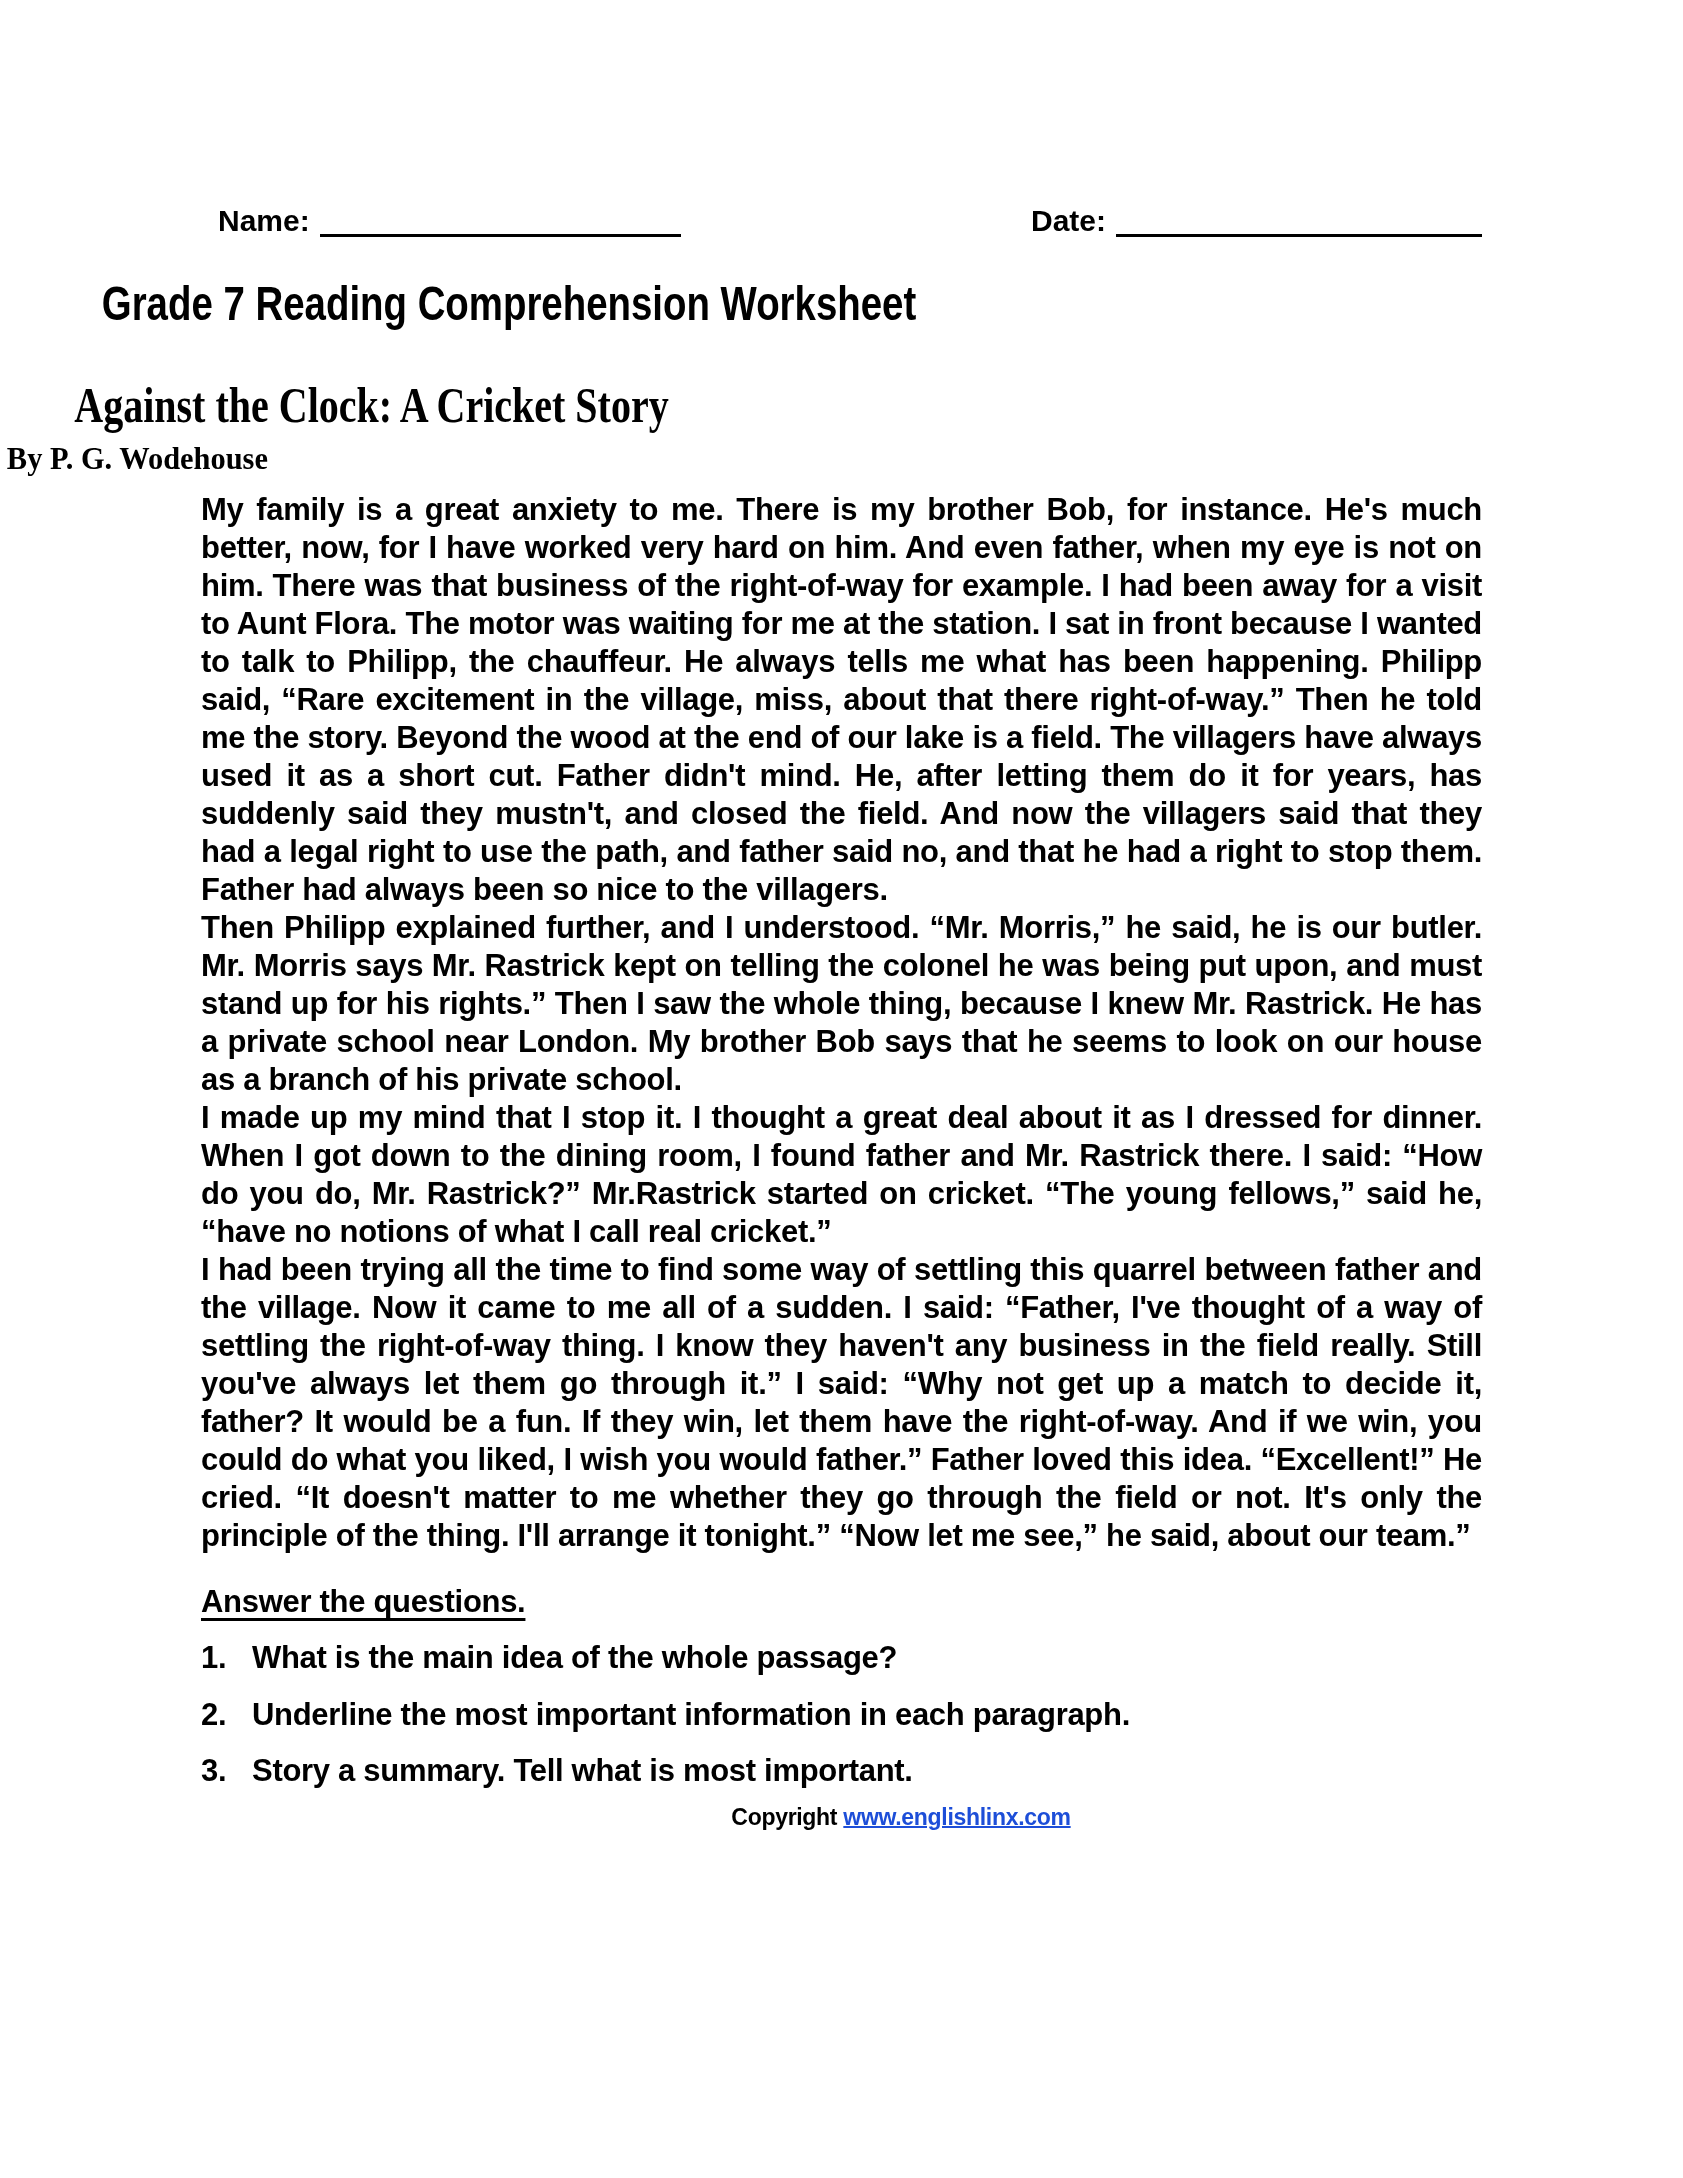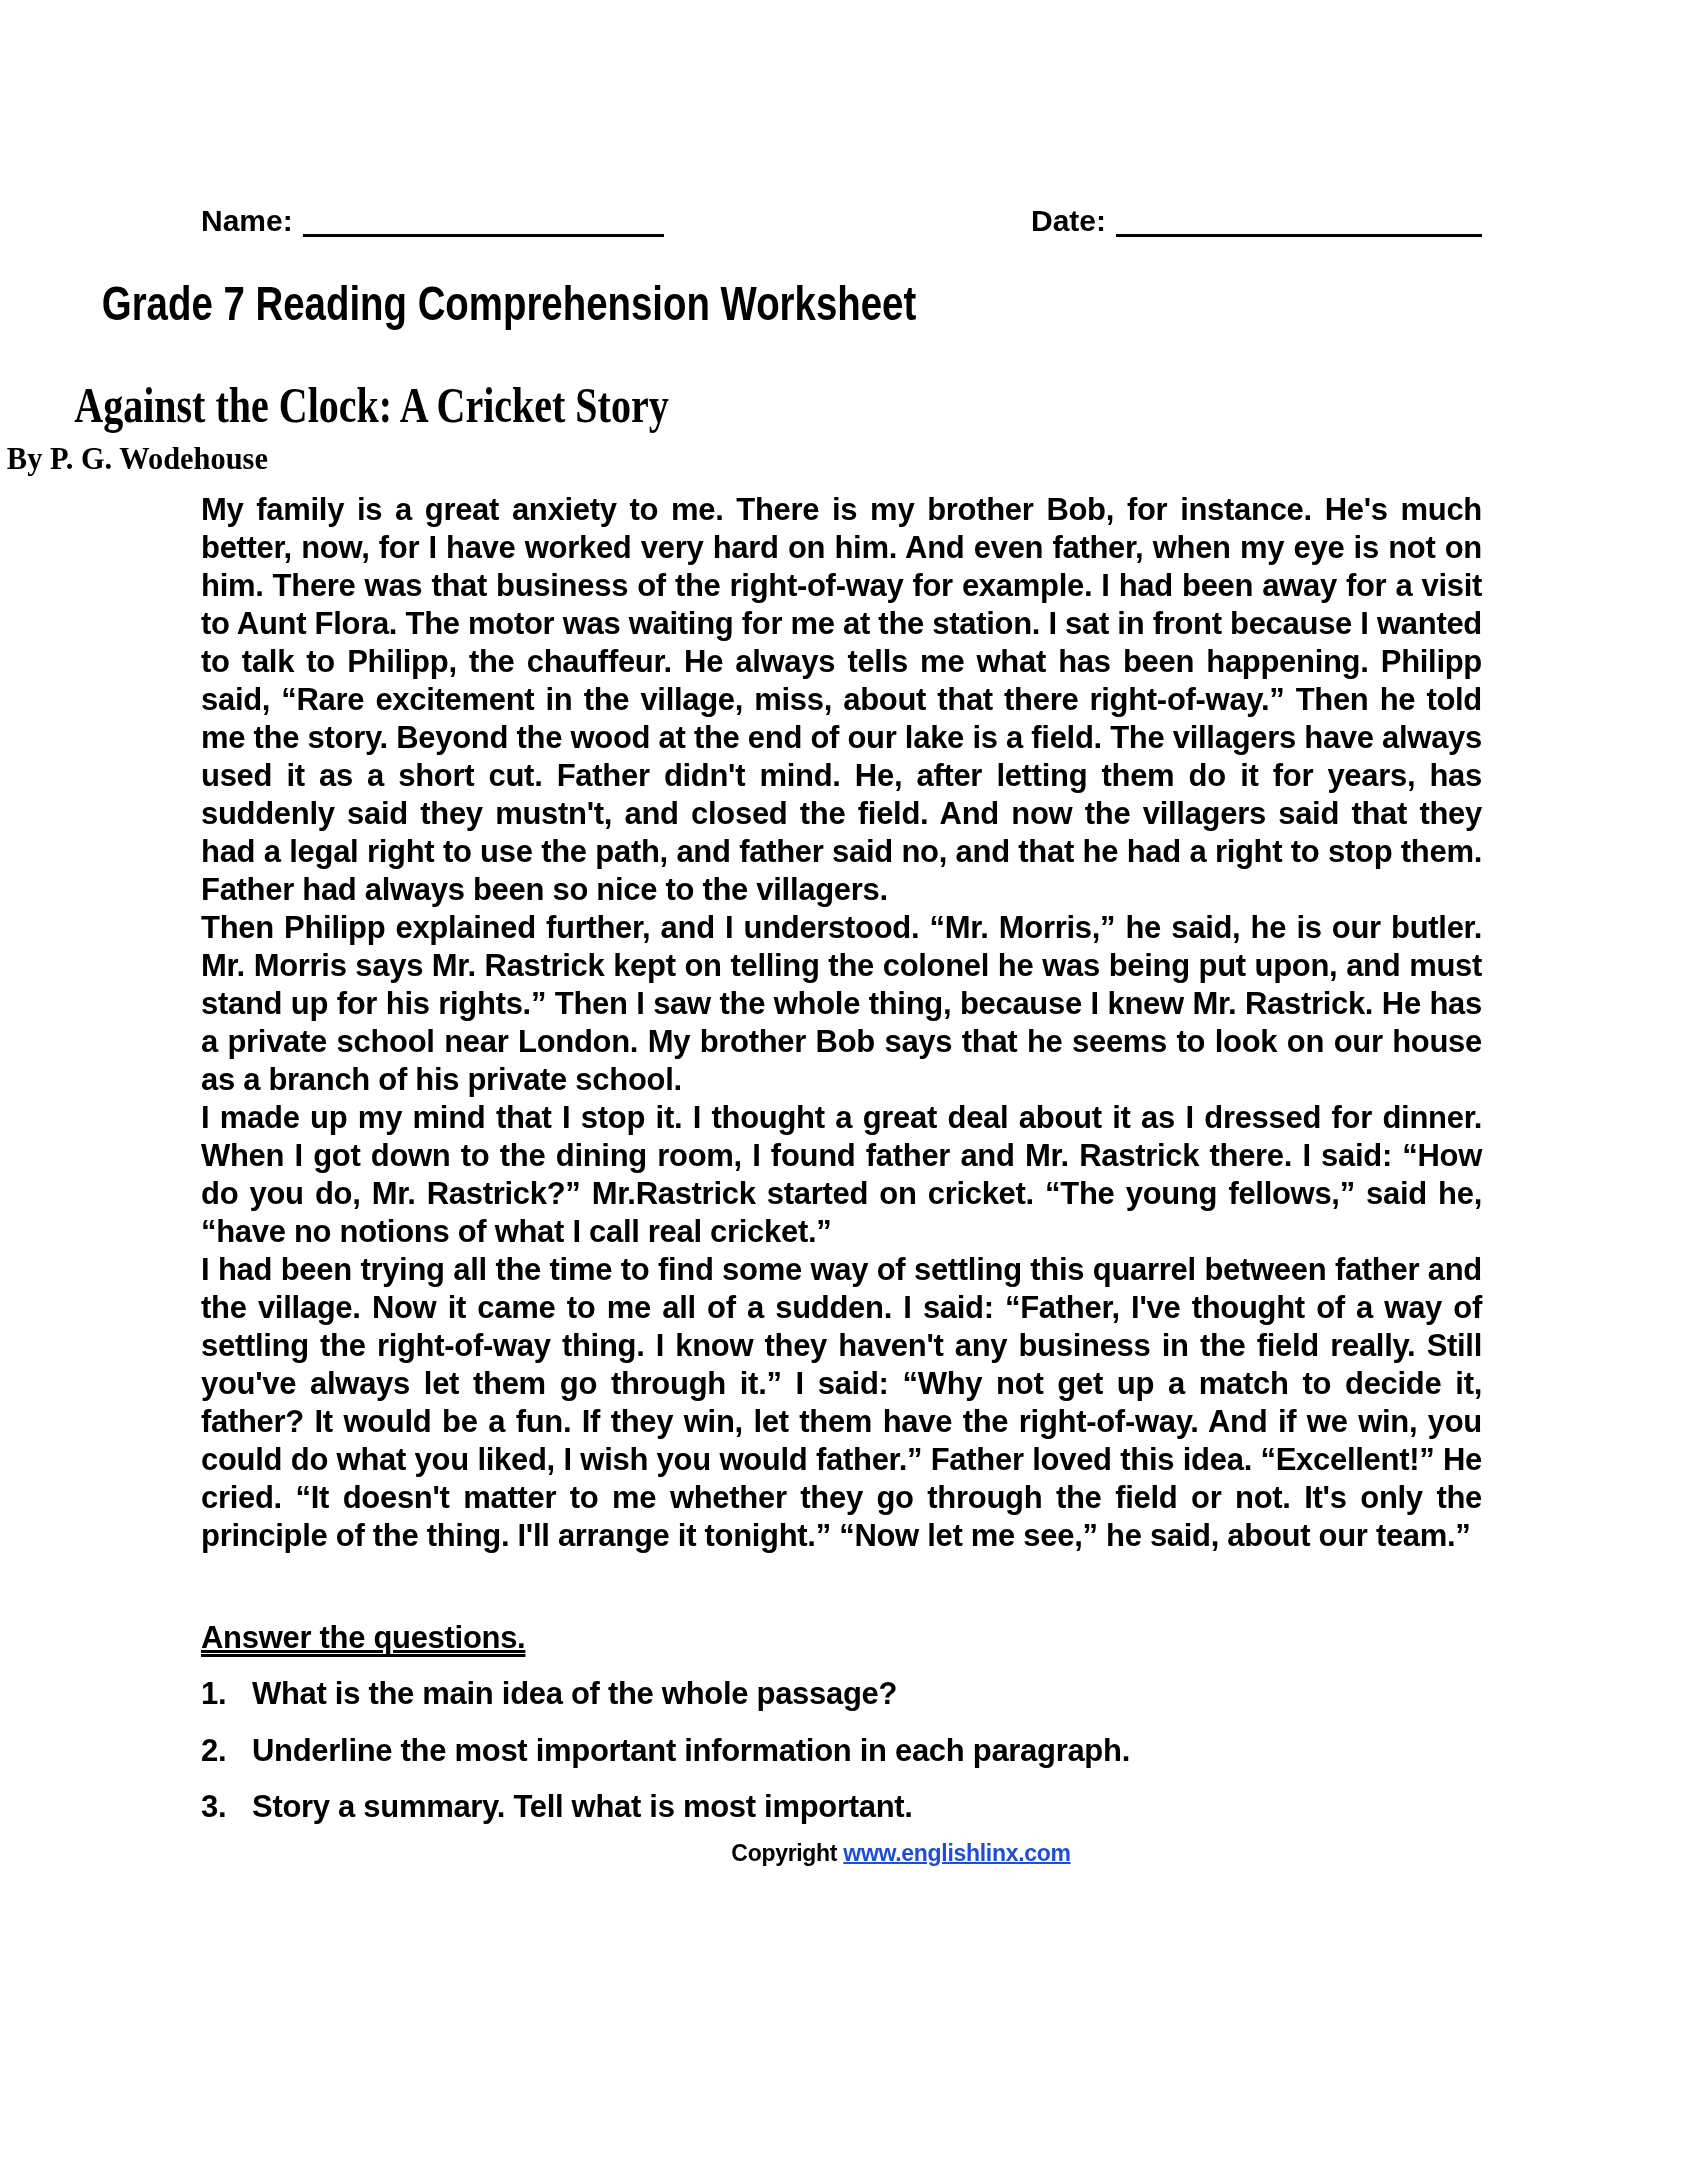--- a/index.html
+++ b/index.html
@@ -18,21 +18,21 @@
     position: absolute;
     left: 201px;
     top: 203px;
     width: 1281px;
     display: flex;
     justify-content: space-between;
     font-size: 30px;
     font-weight: bold;
     line-height: 36px;
   }
-  .field-group { display: flex; align-items: flex-end; }
+  .field-group { display: flex; align-items: flex-end; margin-left: 17px; }
   .blank-line {
     display: inline-block;
     border-bottom: 3px solid #000000;
     margin-left: 10px;
     margin-bottom: 2px;
   }
   .name-blank { width: 361px; }
   .date-blank { width: 366px; }
 
   
@@ -58,21 +58,21 @@
     top: 491px;
     width: 1281px;
     font-size: 31px;
     font-weight: bold;
     line-height: 38px;
     letter-spacing: -0.3px;
   }
   .body-flow p { margin: 0; text-align: justify; }
 
   
-  .questions-heading { margin-top: 64px; text-decoration: underline; }
+  .questions-heading { margin-top: 28px; }
   .questions-heading .underlined {
     text-decoration: underline;
     text-decoration-thickness: 3px;
     text-underline-offset: 6px;
   }
   .question-item { display: flex; margin-top: 18.3px; }
   .q-num { flex: 0 0 51px; width: 51px; }
   .q-text { flex: 1 1 auto; }
 
   

